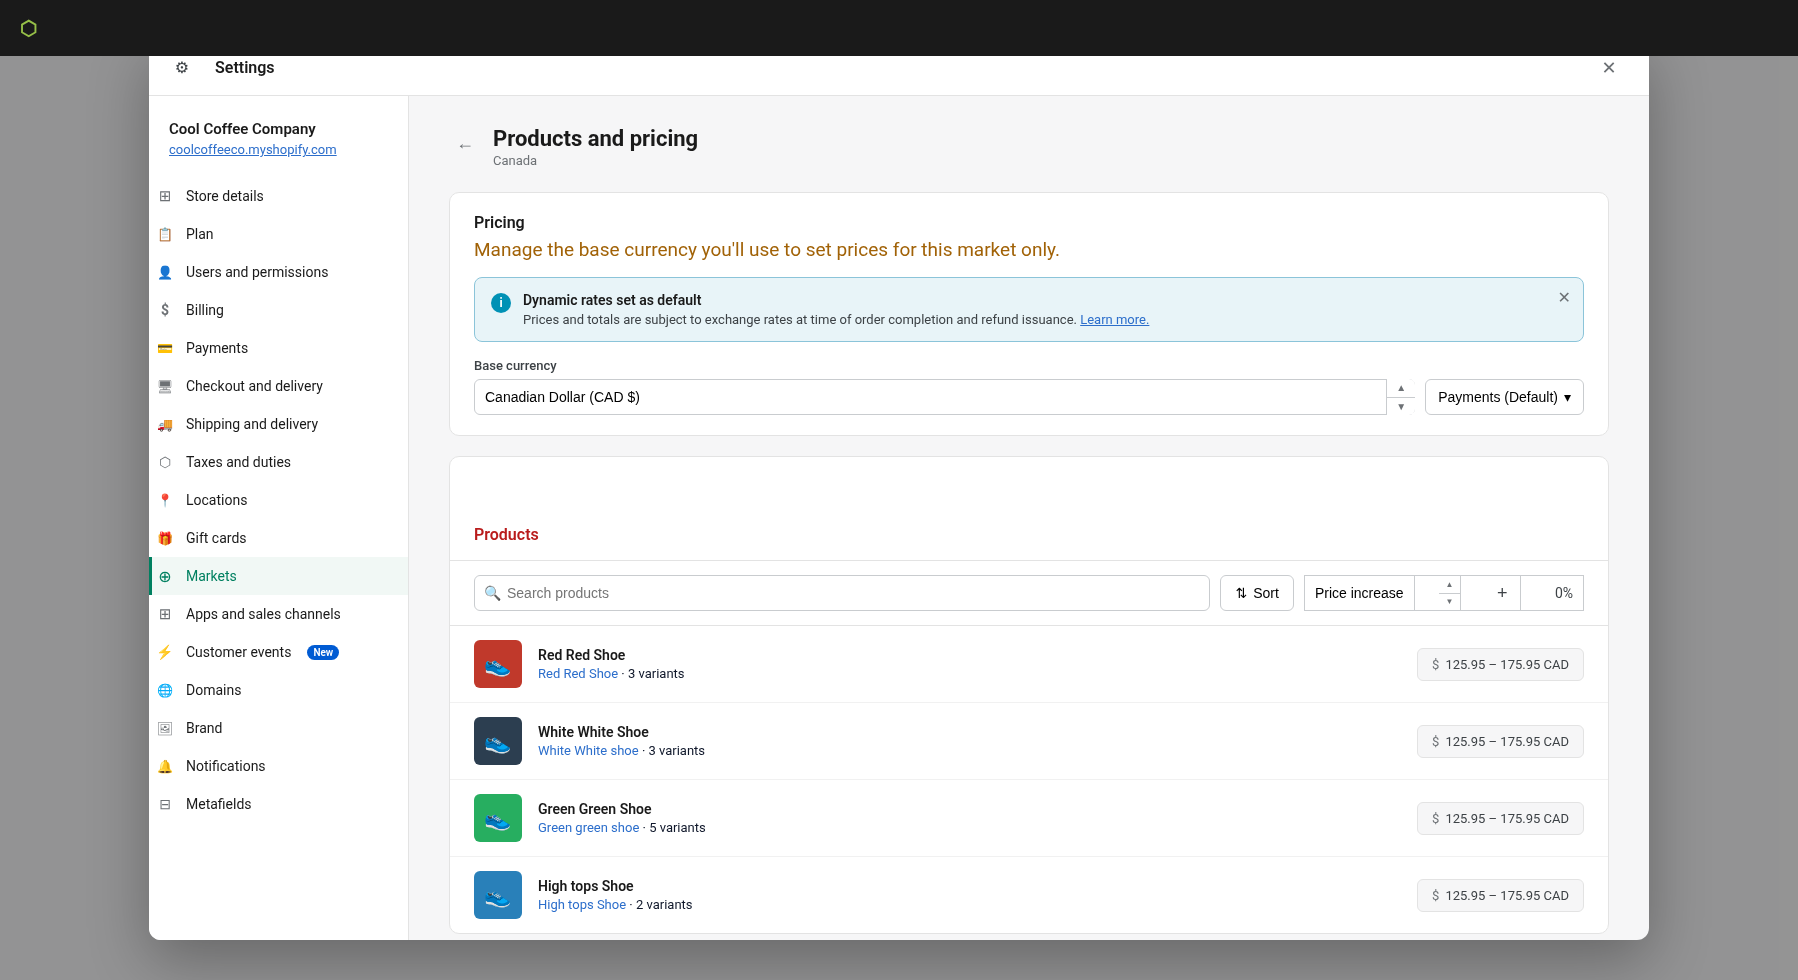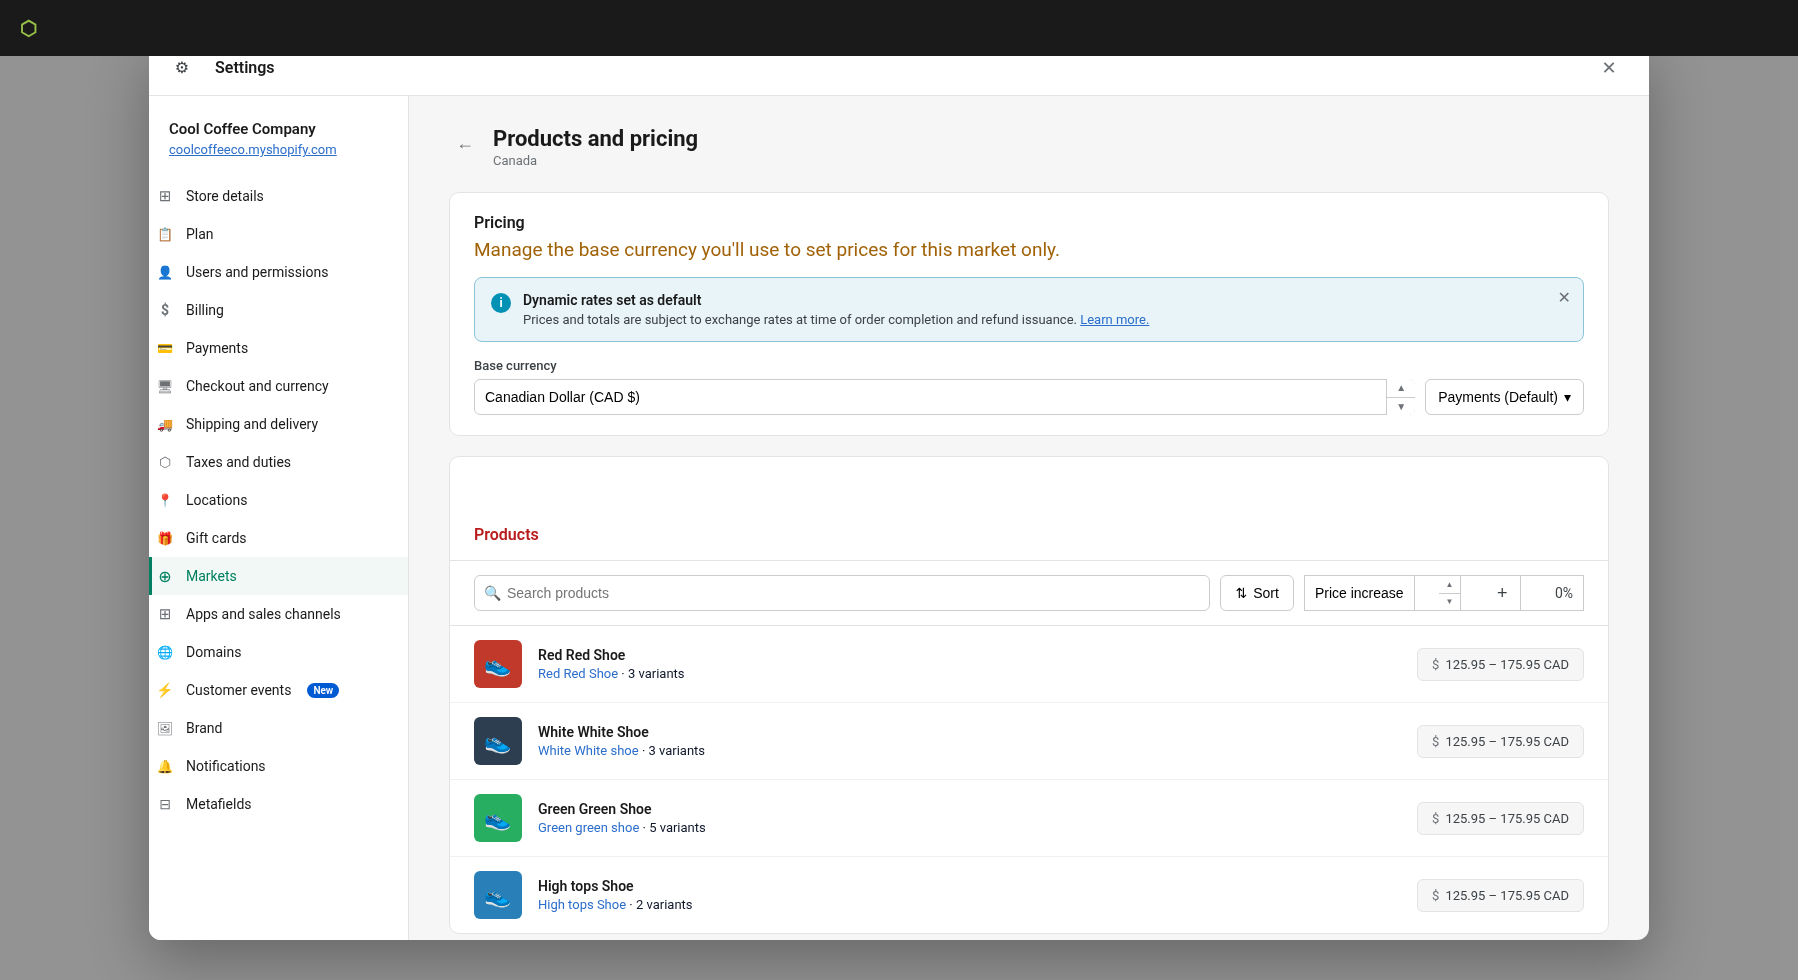--- a/index.html
+++ b/index.html
@@ -611,21 +611,21 @@
           <div class="nav-item">
             <span class="nav-icon icon-billing"></span>
             <span>Billing</span>
           </div>
           <div class="nav-item">
             <span class="nav-icon icon-payments"></span>
             <span>Payments</span>
           </div>
           <div class="nav-item">
             <span class="nav-icon icon-checkout"></span>
-            <span>Checkout and currency</span>
+            <span>Checkout and delivery</span>
           </div>
           <div class="nav-item">
             <span class="nav-icon icon-shipping"></span>
             <span>Shipping and delivery</span>
           </div>
           <div class="nav-item">
             <span class="nav-icon icon-taxes"></span>
             <span>Taxes and duties</span>
           </div>
           <div class="nav-item">
@@ -638,27 +638,27 @@
           </div>
           <div class="nav-item active">
             <span class="nav-icon icon-markets"></span>
             <span>Markets</span>
           </div>
           <div class="nav-item">
             <span class="nav-icon icon-apps"></span>
             <span>Apps and sales channels</span>
           </div>
           <div class="nav-item">
-            <span class="nav-icon icon-domains"></span>
-            <span>Domains</span>
-          </div>
-          <div class="nav-item">
             <span class="nav-icon icon-events"></span>
             <span>Customer events</span>
             <span class="nav-badge">New</span>
+          </div>
+          <div class="nav-item">
+            <span class="nav-icon icon-domains"></span>
+            <span>Domains</span>
           </div>
           <div class="nav-item">
             <span class="nav-icon icon-brand"></span>
             <span>Brand</span>
           </div>
           <div class="nav-item">
             <span class="nav-icon icon-notifications"></span>
             <span>Notifications</span>
           </div>
           <div class="nav-item">

